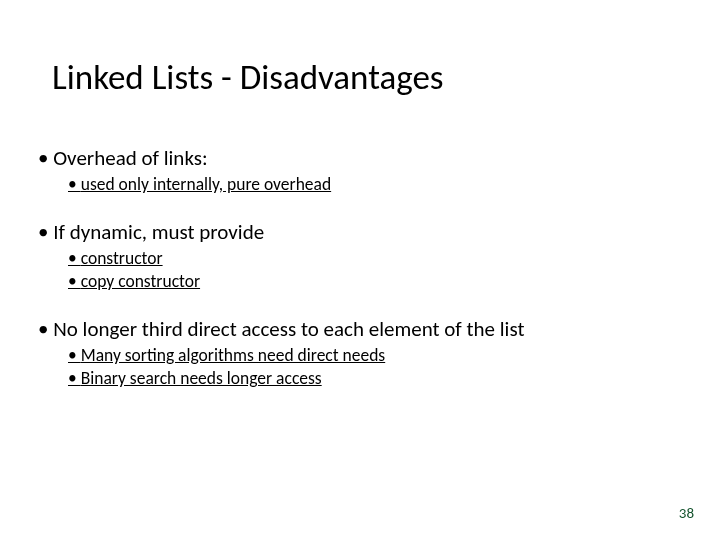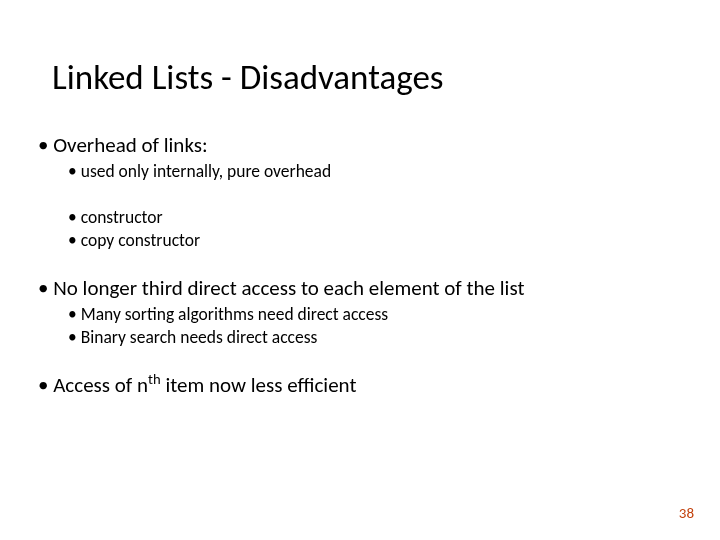--- a/index.html
+++ b/index.html
@@ -27,77 +27,78 @@
     letter-spacing: 0px;
   }
   .body {
     position: absolute;
     left: 36px;
     top: 132px;
     right: 36px;
   }
   .lvl1 {
     font-size: 21px;
-    margin-top: 0;
+    margin-top: 13px;
     margin-bottom: 2px;
     padding-left: 14px;
     text-indent: -12px;
   }
   .lvl1::before {
     content: "• ";
   }
   .lvl2 {
     font-size: 17.5px;
     margin: 0 0 1px 0;
     padding-left: 44px;
     text-indent: -12px;
+    text-decoration: underline;
   }
   .lvl2::before {
     content: "• ";
   }
   .group {
     margin-bottom: 24px;
   }
   sup {
     font-size: 0.7em;
     vertical-align: super;
     line-height: 0;
   }
   .pagenum {
     position: absolute;
     right: 26px;
     bottom: 18px;
     font-size: 15px;
-    color: #c2410c;
+    color: #14532d;
   }
 </style>
 </head>
 <body>
 
 <div class="slide">
   <div class="title">Linked Lists - Disadvantages</div>
 
   <div class="body">
 
     <div class="group">
       <div class="lvl1">Overhead of links:</div>
       <div class="lvl2">used only internally, pure overhead</div>
     </div>
 
     <div class="group">
+      <div class="lvl1">If dynamic, must provide</div>
       <div class="lvl2">constructor</div>
       <div class="lvl2">copy constructor</div>
     </div>
 
     <div class="group">
       <div class="lvl1">No longer third direct access to each element of the list</div>
-      <div class="lvl2">Many sorting algorithms need direct access</div>
-      <div class="lvl2">Binary search needs direct access</div>
+      <div class="lvl2">Many sorting algorithms need direct needs</div>
+      <div class="lvl2">Binary search needs longer access</div>
     </div>
 
     <div class="group">
-      <div class="lvl1">Access of n<sup>th</sup> item now less efficient</div>
     </div>
 
   </div>
 
   <div class="pagenum">38</div>
 </div>
 
 </body></html>

